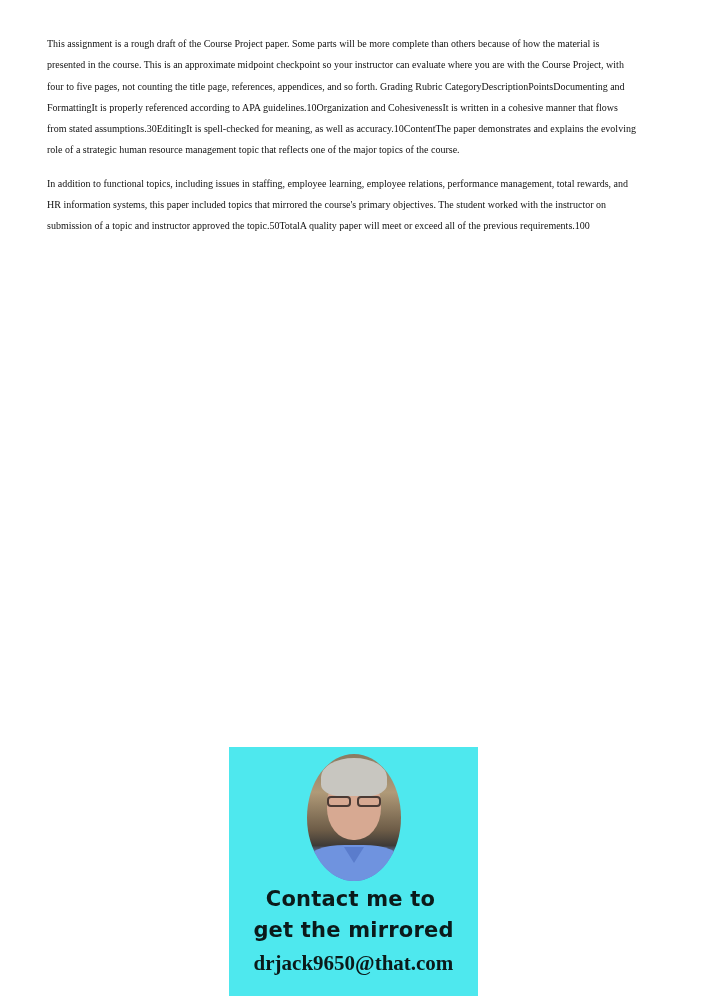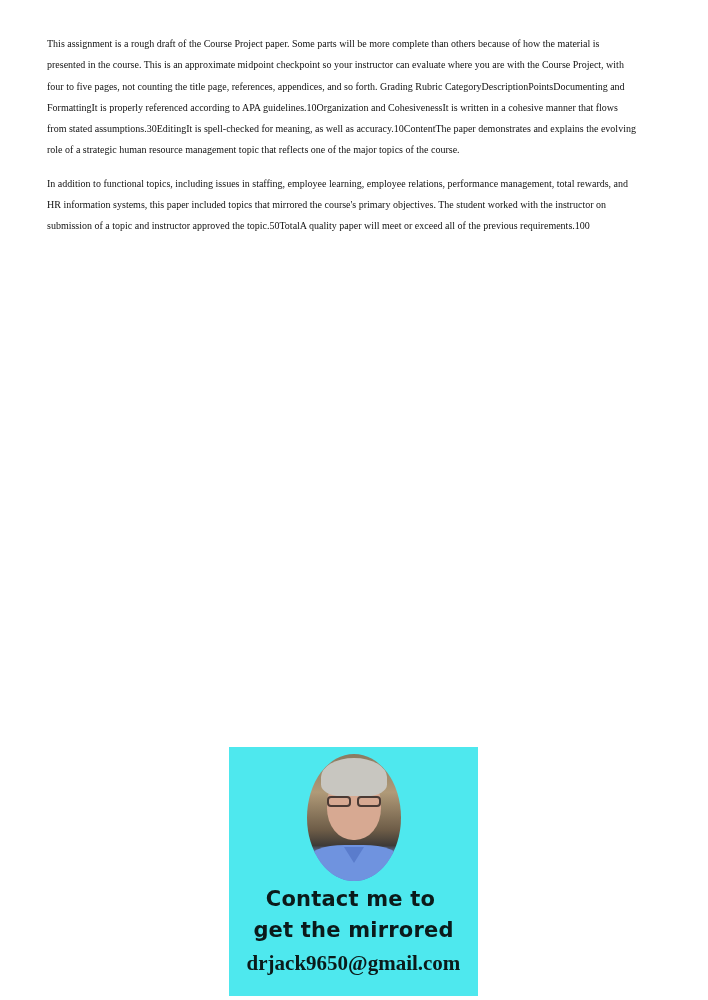--- a/index.html
+++ b/index.html
@@ -148,14 +148,14 @@
     <div class="hair"></div>
     <div class="glasses">
         <span></span>
         <span></span>
       </div>
     <div class="shirt"></div>
     <div class="collar"></div>
   </div>
   <div class="promo-line l1">Contact me to</div>
   <div class="promo-line l2">get the mirrored</div>
-  <div class="promo-line email">drjack9650@gmail.com</div>
+  <div class="promo-line email">drjack9650@that.com</div>
 </div>
 
 </body></html>

